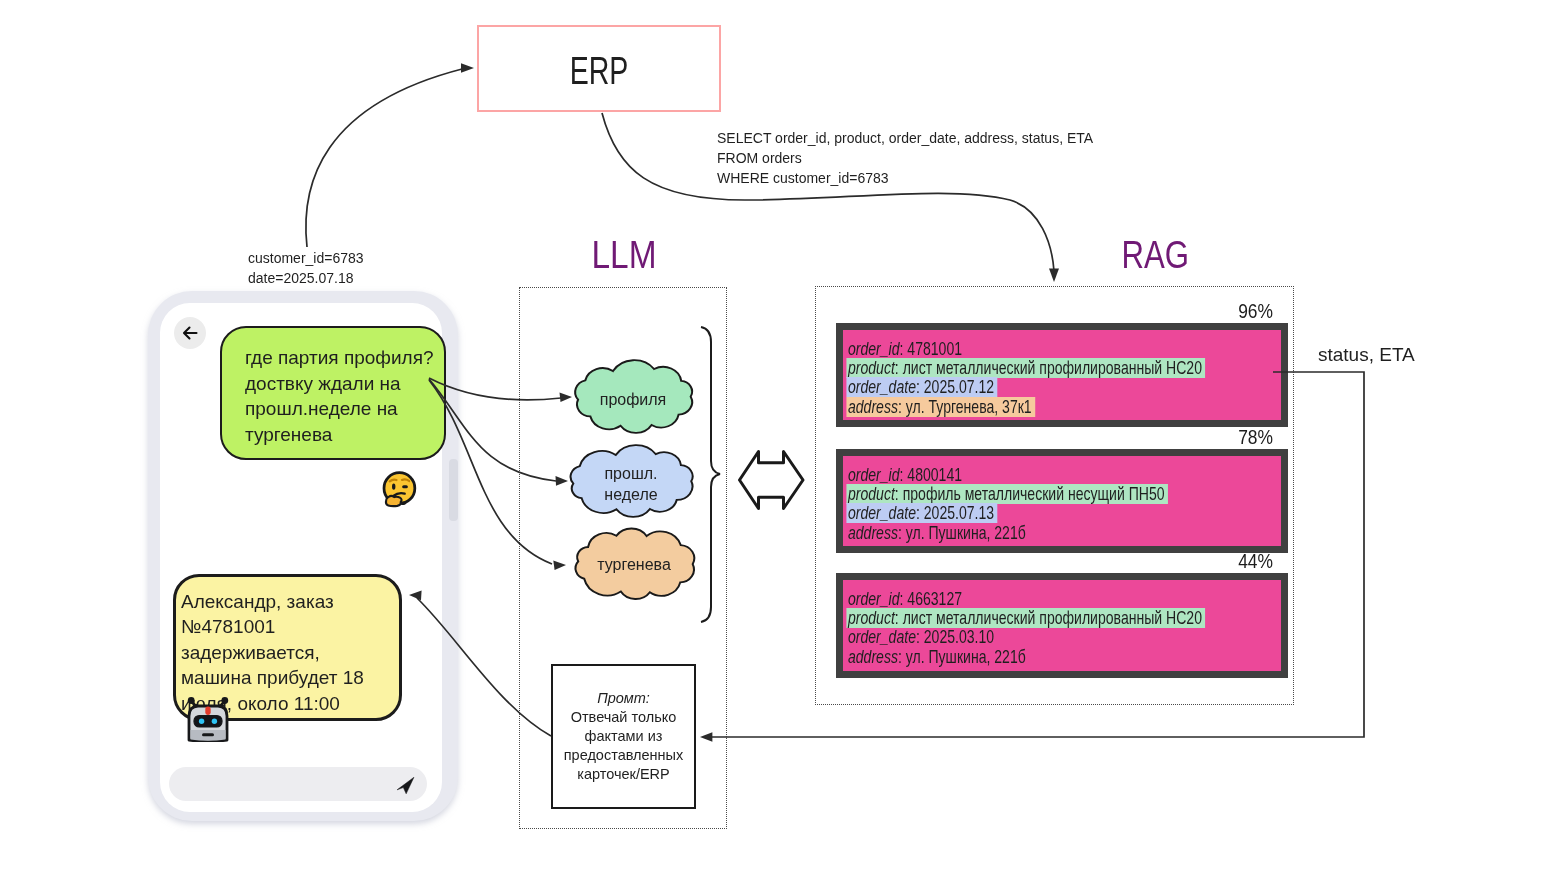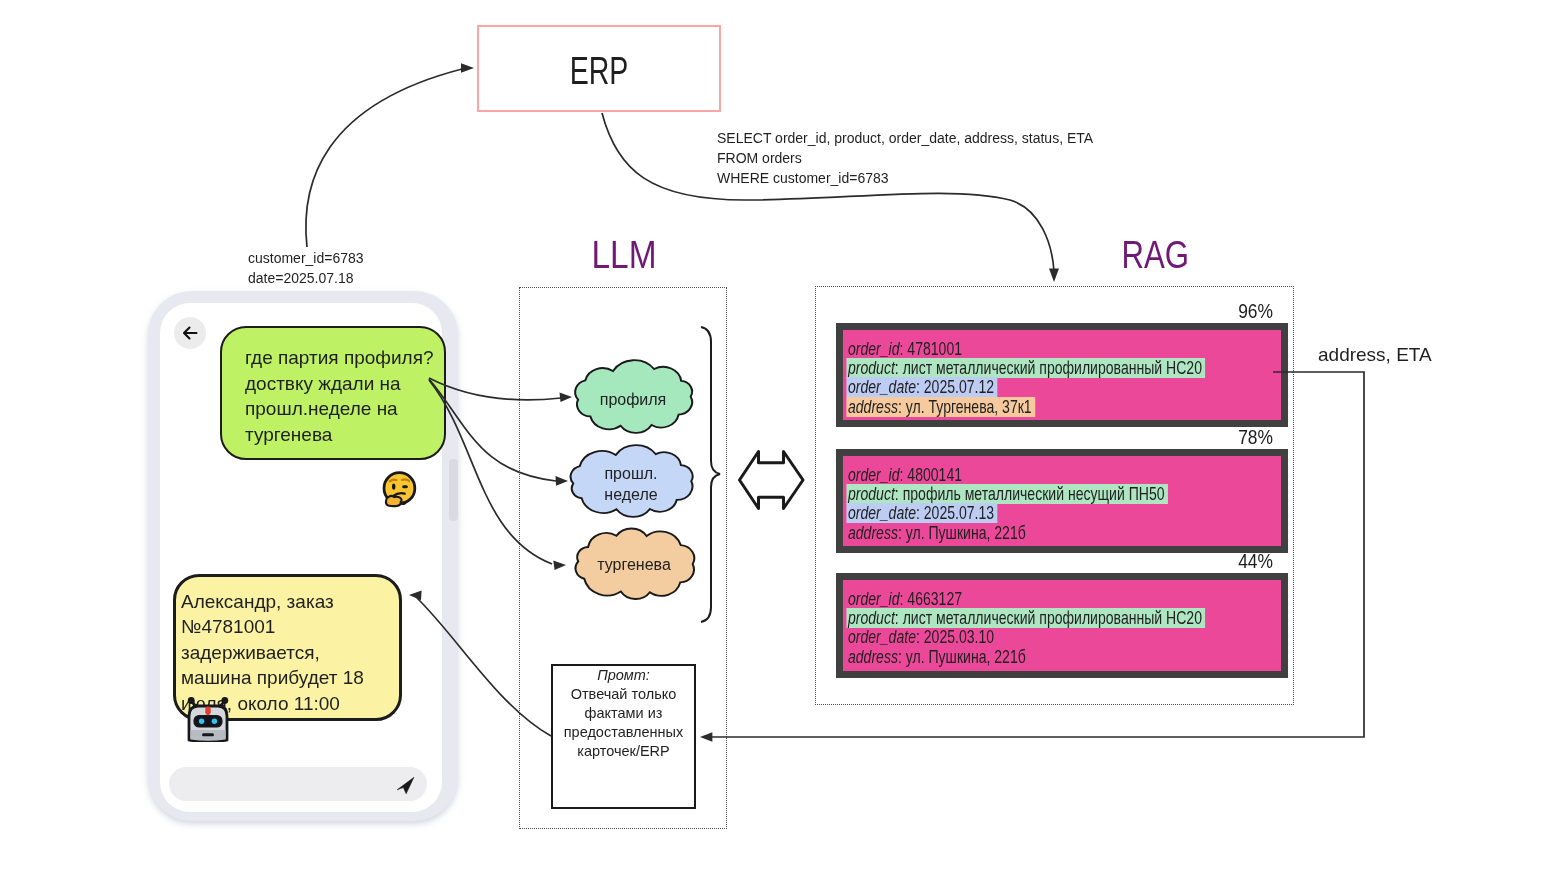--- a/index.html
+++ b/index.html
@@ -51,23 +51,23 @@
   <div><span class="hl-b"><i>order_date</i>: 2025.07.13</span></div>
   <div><i>address</i>: ул. Пушкина, 221б</div>
 </div>
 <div class="abs card" style="top:573px;height:81px;">
   <div><i>order_id</i>: 4663127</div>
   <div><span class="hl-g"><i>product</i>: лист металлический профилированный НС20</span></div>
   <div><i>order_date</i>: 2025.03.10</div>
   <div><i>address</i>: ул. Пушкина, 221б</div>
 </div>
 
-<div class="abs" style="left:1318px;top:344px;font-size:19px;">address, ETA</div>
+<div class="abs" style="left:1318px;top:344px;font-size:19px;">status, ETA</div>
 
-<div class="abs" style="left:551px;top:664px;width:141px;height:141px;border:2.5px solid #1a1a1a;background:#fff;display:flex;align-items:flex-start;justify-content:center;text-align:center;font-size:14.5px;line-height:19px;">
+<div class="abs" style="left:551px;top:664px;width:141px;height:141px;border:2.5px solid #1a1a1a;background:#fff;display:flex;align-items:center;justify-content:center;text-align:center;font-size:14.5px;line-height:19px;">
   <div><i>Промт:</i><br>Отвечай только<br>фактами из<br>предоставленных<br>карточек/ERP</div>
 </div>
 
 <div class="abs" style="left:148px;top:291px;width:310px;height:530px;background:#e8e9f0;border-radius:44px;box-shadow:0 3px 6px rgba(176,181,198,0.55);"></div>
 <div class="abs" style="left:449px;top:459px;width:9px;height:62px;background:#d9dbe3;border-radius:4px;"></div>
 <div class="abs" style="left:160px;top:303px;width:282px;height:509px;background:#ffffff;border-radius:30px;"></div>
 
 <div class="abs" style="left:174px;top:317px;width:32px;height:32px;border-radius:50%;background:#ececec;"></div>
 <svg class="abs" style="left:181px;top:324px;" width="18" height="18" viewBox="0 0 18 18">
   <path d="M15.5,9 H3.5 M8.5,3.5 L3,9 L8.5,14.5" fill="none" stroke="#111" stroke-width="2.1" stroke-linecap="round" stroke-linejoin="round"></path>

